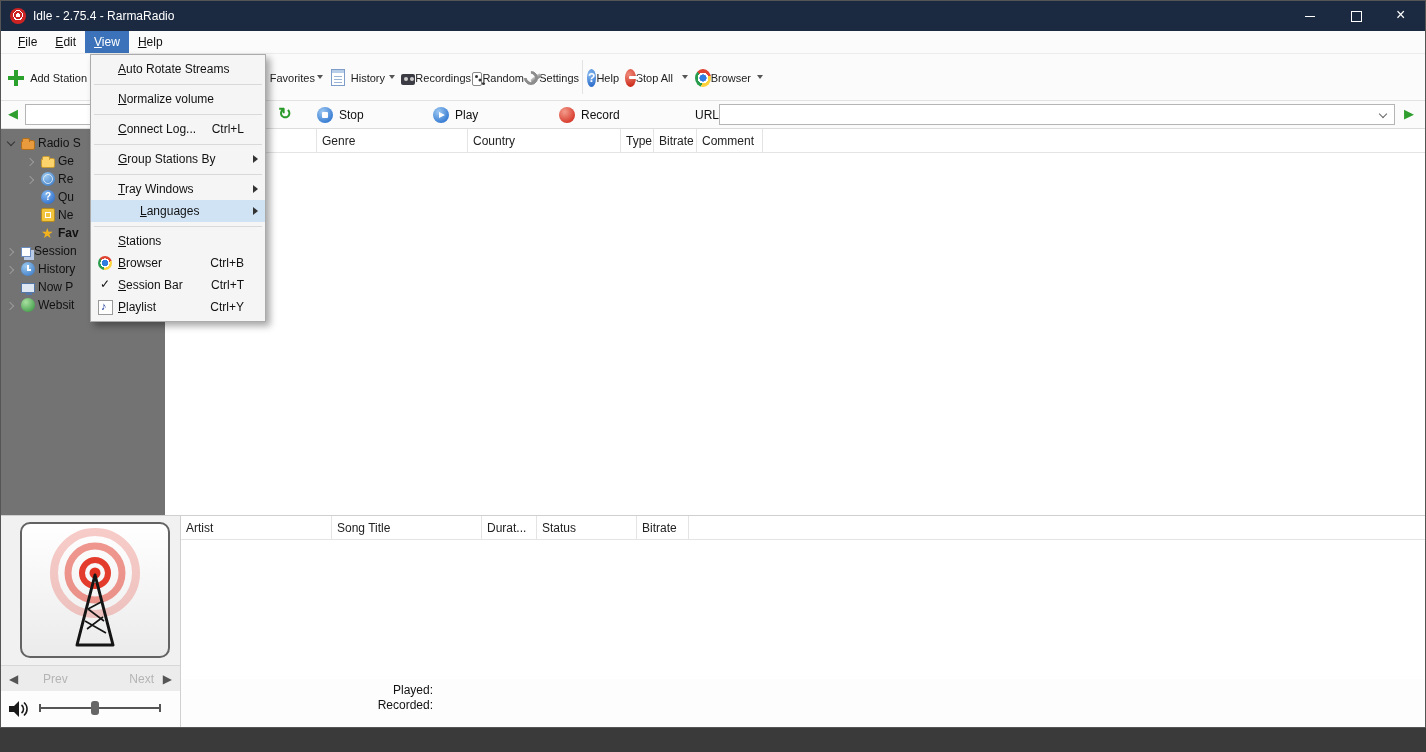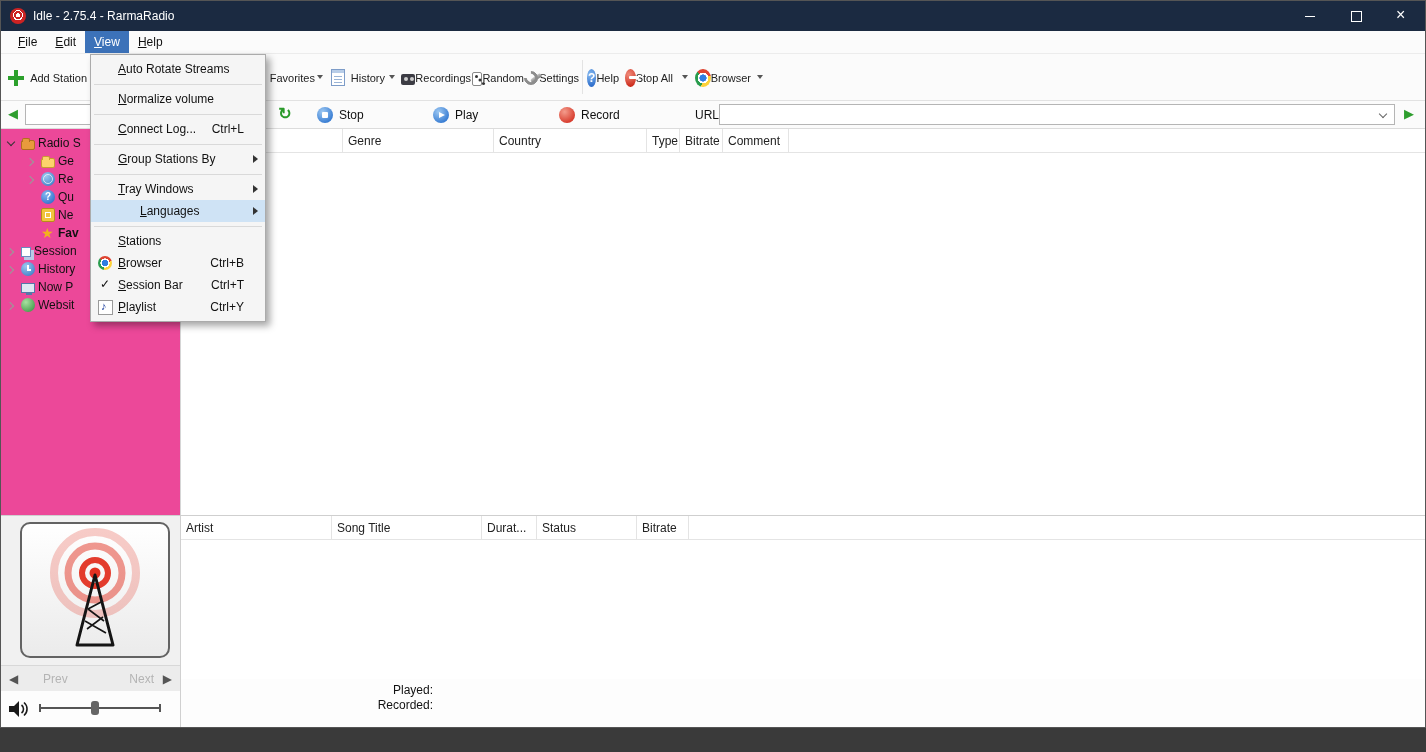--- a/index.html
+++ b/index.html
@@ -87,21 +87,21 @@
   .ti-stop{background:radial-gradient(circle at 35% 30%,#9dc8f2,#1663c8);}
   .ti-stop::before{content:"";position:absolute;left:5px;top:5px;width:6px;height:6px;background:#fff;border-radius:1px;}
   .ti-play{background:radial-gradient(circle at 35% 30%,#9dc8f2,#1663c8);}
   .ti-play::before{content:"";position:absolute;left:6px;top:4.5px;border-left:6px solid #fff;border-top:3.5px solid transparent;border-bottom:3.5px solid transparent;}
   .ti-record{background:radial-gradient(circle at 35% 30%,#f49c8c,#cd1a0c);}
   .url-label{position:absolute;left:694px;top:7px;}
   .url-input{position:absolute;left:718px;top:3px;width:676px;height:21px;border:1px solid #b5b5b5;background:#fff;padding:0 18px 0 4px;font:inherit;font-size:12px;}
   .combo-chevron{position:absolute;left:1379px;top:10px;width:6px;height:6px;border-right:1.4px solid #666;border-bottom:1.4px solid #666;transform:rotate(45deg);}
 
   
-  .tree-panel{position:absolute;left:0;top:128px;width:180px;height:386px;background:#ec4899;border-right:1px solid #d5d5d5;padding-top:5px;overflow:hidden;}
+  .tree-panel{position:absolute;left:0;top:128px;width:180px;height:386px;background:#737373;border-right:1px solid #d5d5d5;padding-top:5px;overflow:hidden;}
   .tree-row{height:18px;display:flex;align-items:center;gap:3px;}
   .exp{width:13px;height:13px;position:relative;flex:none;}
   .exp-open::before{content:"";position:absolute;left:3px;top:2px;width:5px;height:5px;border-right:1.6px solid #333;border-bottom:1.6px solid #333;transform:rotate(45deg);}
   .exp-closed::before{content:"";position:absolute;left:2px;top:4px;width:5px;height:5px;border-top:1.6px solid #9a9a9a;border-right:1.6px solid #9a9a9a;transform:rotate(45deg);}
   .tree-label{white-space:nowrap;}
   .tree-sel .tree-label{font-weight:bold;}
 
   
   .tri{width:14px;height:14px;position:relative;flex:none;}
   .tri-stations-folder{height:10px;margin-top:3px;background:#e89a3c;border:1px solid #b06f1e;border-radius:2px;}
@@ -117,21 +117,21 @@
   .tri-star::before{content:"\2605";color:#f3b21d;font-size:14px;line-height:14px;display:block;}
   .tri-session{width:10px;height:10px;margin-top:1px;background:#fff;border:1px solid #6b8cc0;box-shadow:3px 3px 0 #b9cbe6;}
   .tri-history-clock{border-radius:50%;background:radial-gradient(circle at 35% 30%,#9ccaf0,#2e6fc0);}
   .tri-history-clock::before{content:"";position:absolute;left:6px;top:3px;width:2px;height:5px;background:#fff;}
   .tri-history-clock::after{content:"";position:absolute;left:6px;top:7px;width:4px;height:2px;background:#fff;}
   .tri-nowplaying{height:10px;margin-top:1px;background:#dfe8f2;border:1px solid #5577a8;}
   .tri-nowplaying::after{content:"";position:absolute;left:4px;bottom:-3px;width:6px;height:2px;background:#5577a8;}
   .tri-website{border-radius:50%;background:radial-gradient(circle at 35% 30%,#a8e0a0,#2f8f3a);}
 
   
-  .stations{position:absolute;left:190px;top:128px;right:0;height:386px;background:#fff;}
+  .stations{position:absolute;left:164px;top:128px;right:0;height:386px;background:#fff;}
   .list-header{position:absolute;left:0;top:0;right:0;height:24px;border-bottom:1px solid #e4e4e4;display:flex;background:#fff;}
   .col-h{height:100%;padding:5px 0 0 5px;border-right:1px solid #e4e4e4;font-size:12px;color:#222;overflow:hidden;white-space:nowrap;flex:none;}
   .list-body{position:absolute;left:0;top:24px;right:0;bottom:0;background:#fff;}
 
   
   .hsplit{position:absolute;left:0;top:514px;width:100%;height:1px;background:#cfcfcf;}
 
   
   .media-panel{position:absolute;left:0;top:515px;width:180px;height:175px;background:#f1f1f1;border-right:1px solid #d0d0d0;}
   .logo-box{position:absolute;left:19px;top:6px;width:150px;height:136px;border:2px solid #636363;border-radius:10px;

